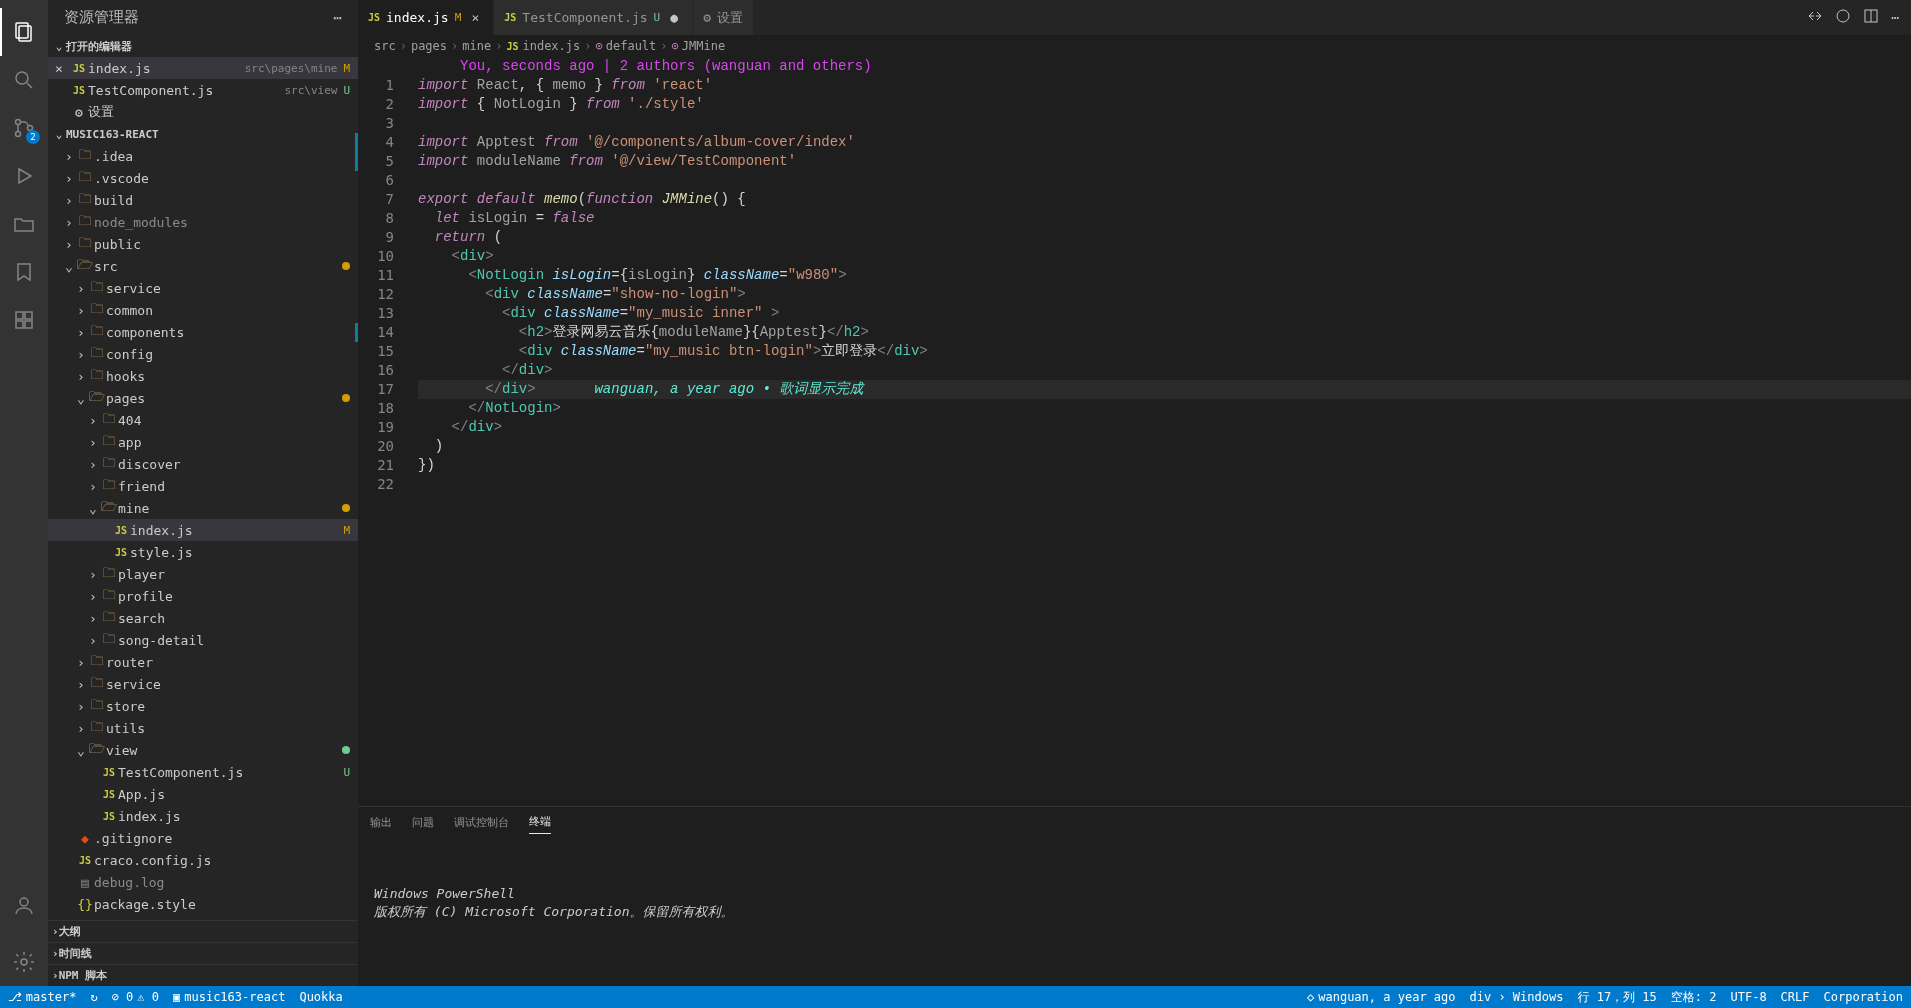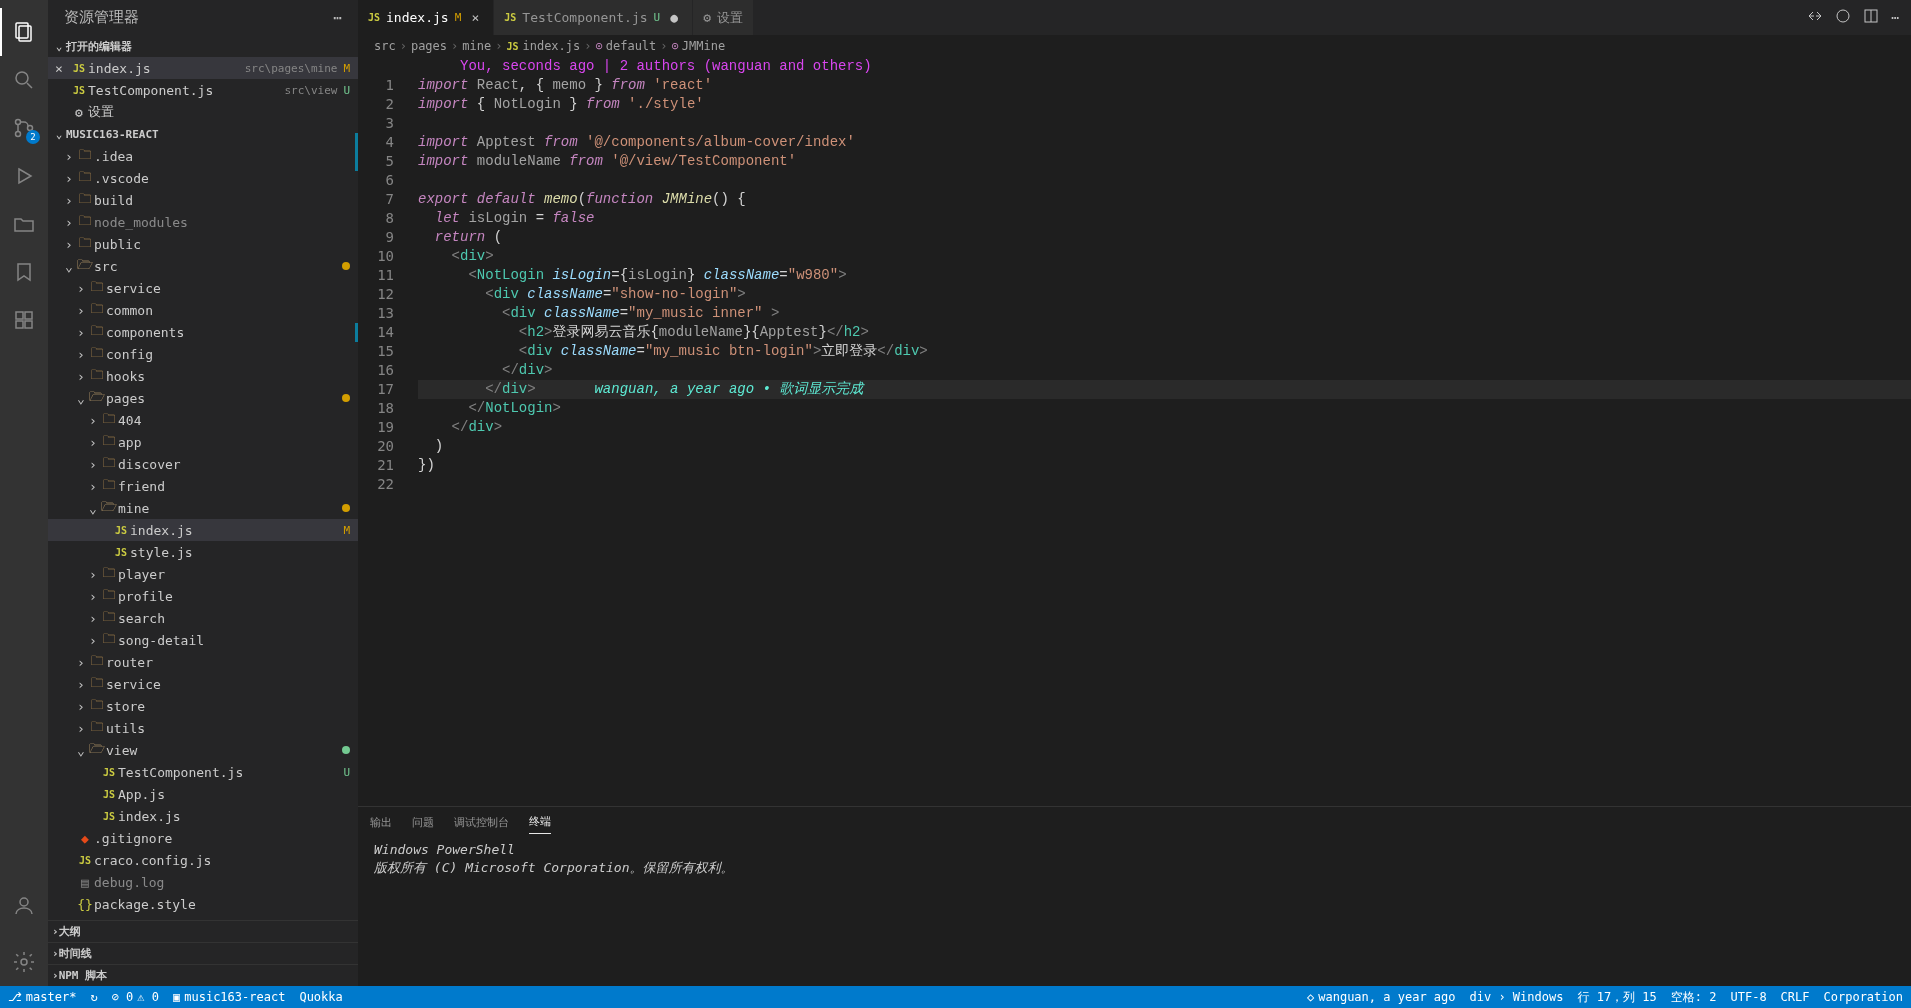--- a/index.html
+++ b/index.html
@@ -175,20 +175,21 @@
 .attr { color: #9cdcfe; font-style: italic; }
 .val { color: #ce9178; }
 .txt { color: #d4d4d4; }
 .comment-inline { color: #5eead4; font-style: italic; }
 .terminal-panel {
   height: 180px;
   background: #1e1e1e;
   border-top: 1px solid #333;
   display: flex;
   flex-direction: column;
+  gap: 44px;
 }
 .term-tabs {
   height: 30px;
   display: flex;
   align-items: center;
   padding: 0 12px;
   gap: 20px;
   font-size: 11px;
   color: #969696;
 }

